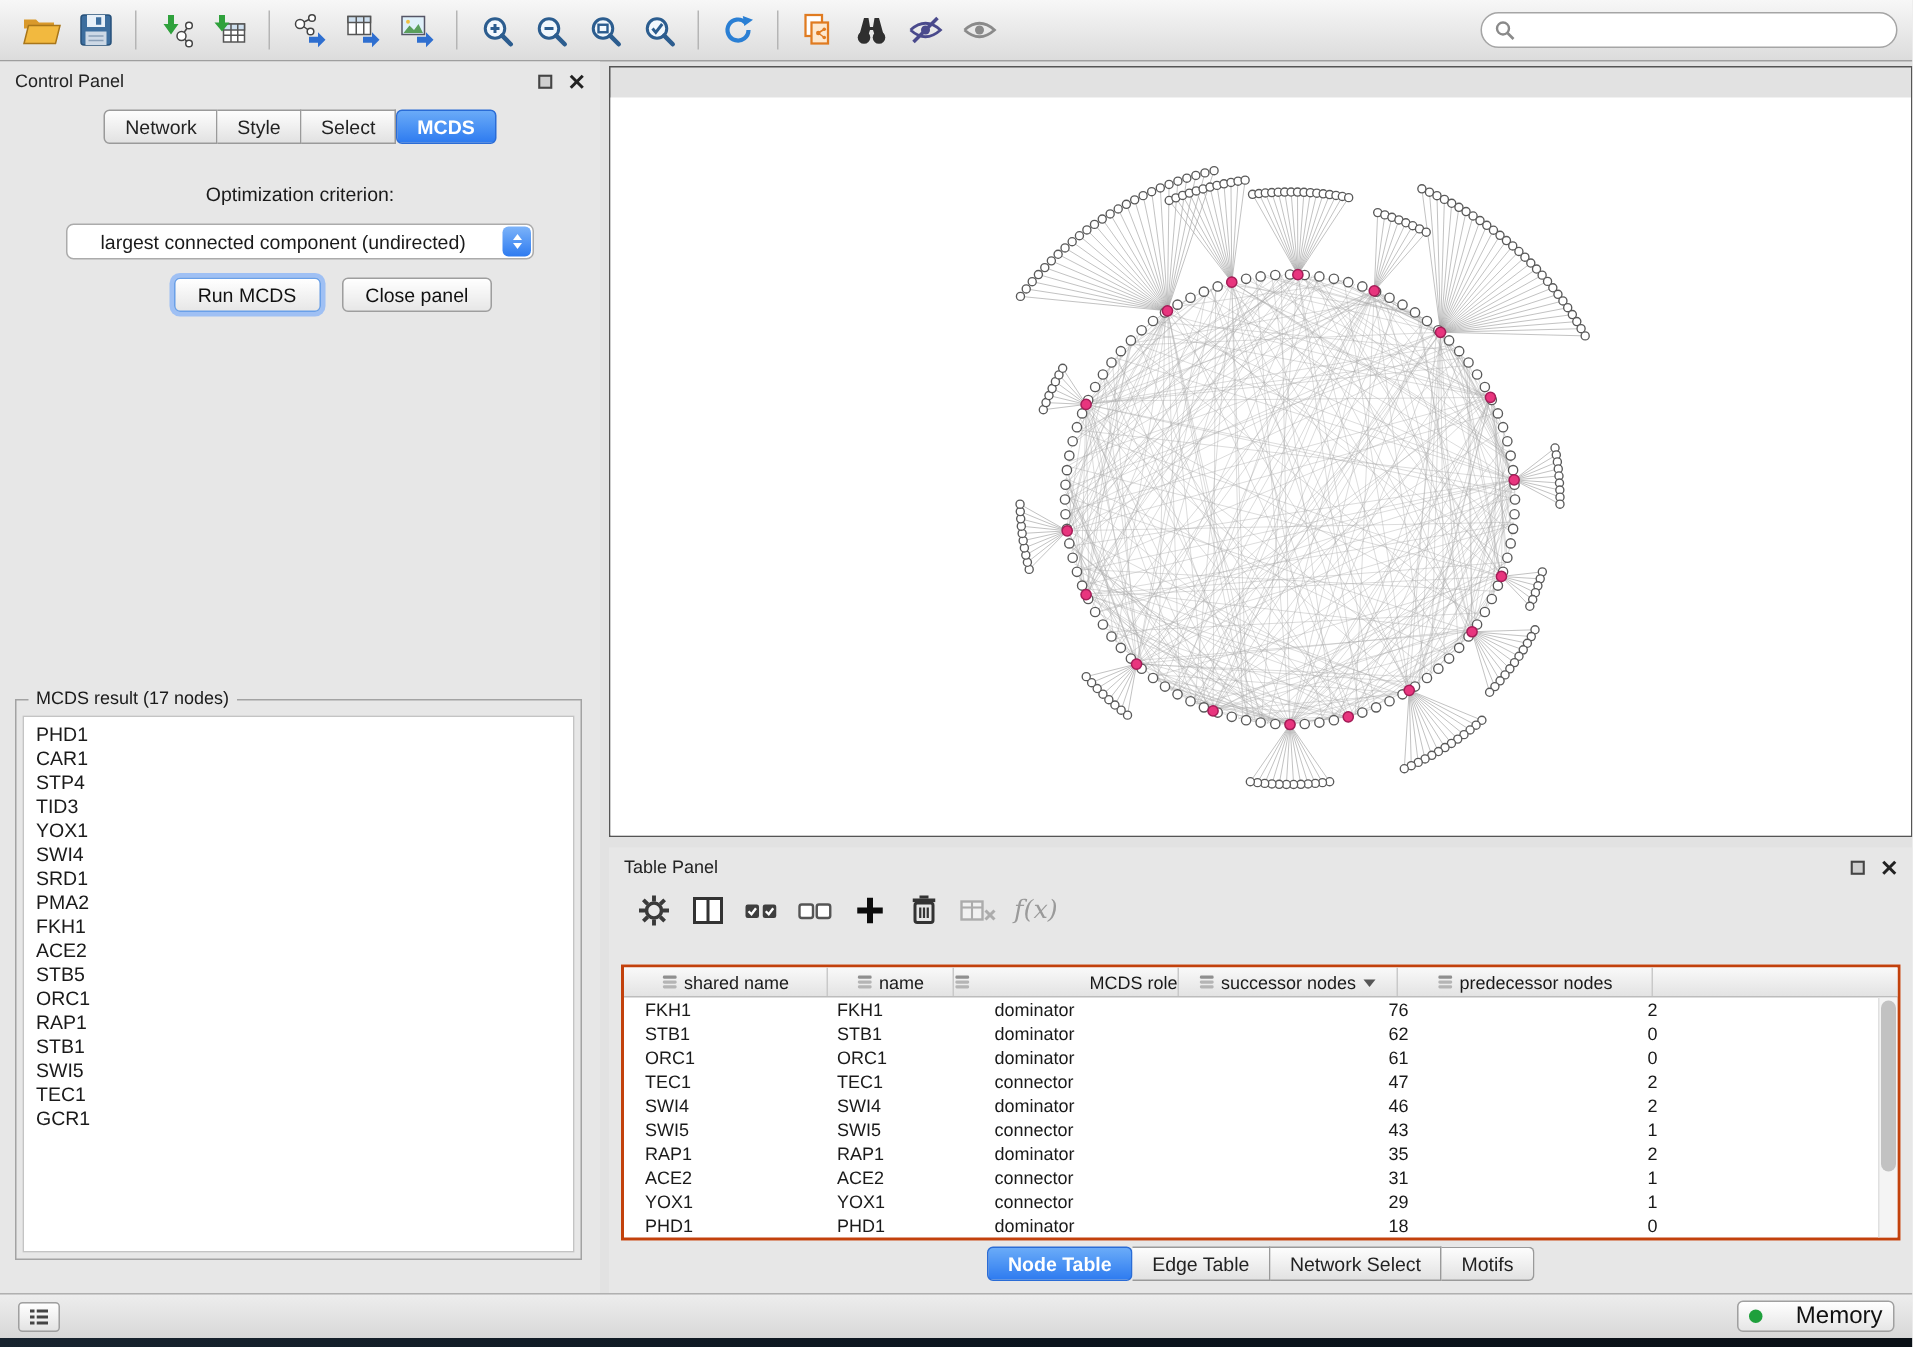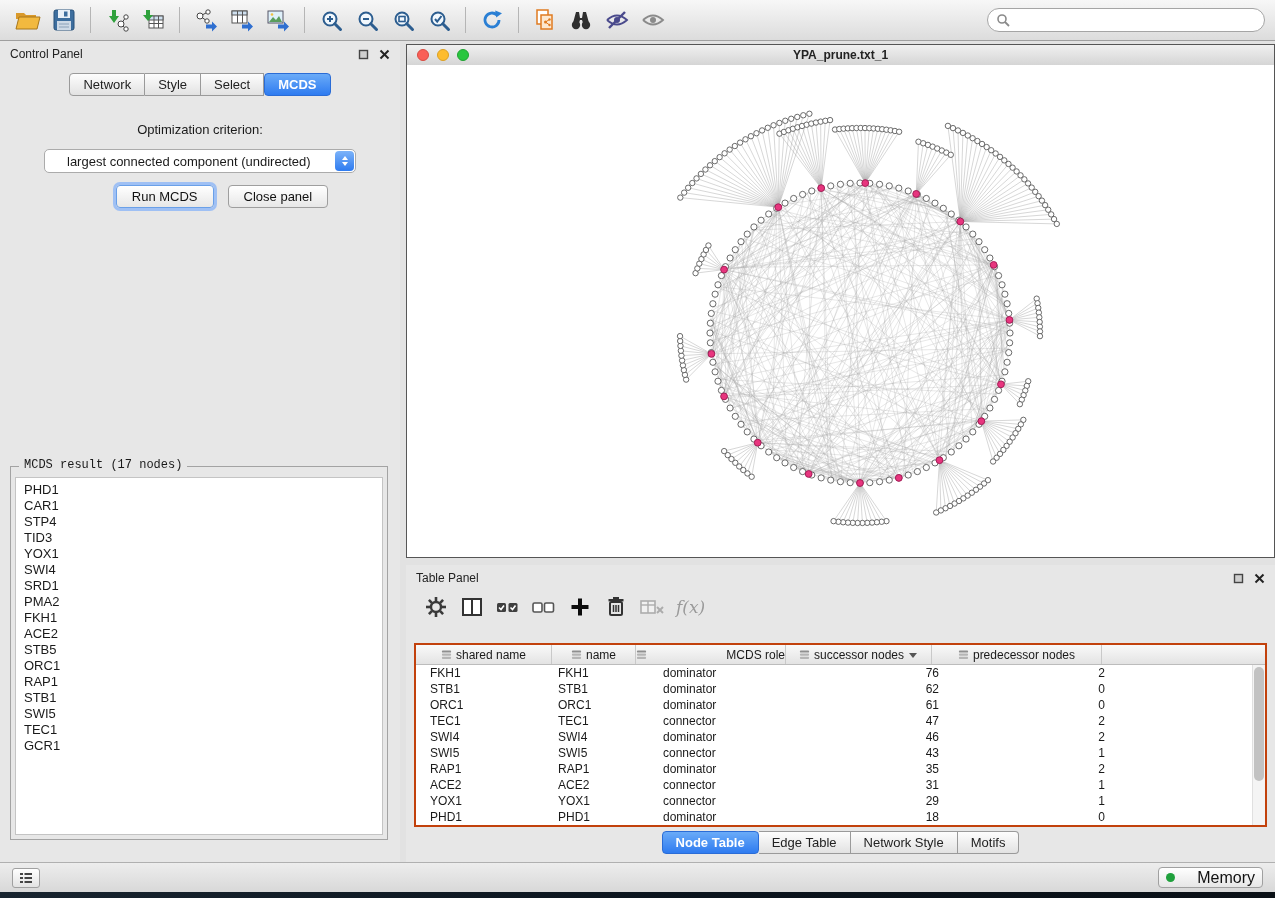--- a/index.html
+++ b/index.html
@@ -38,21 +38,21 @@
                  align-items:center;justify-content:center;gap:2px;}
   .arr-up{width:0;height:0;border-left:3.5px solid transparent;border-right:3.5px solid transparent;
           border-bottom:4.5px solid #fff;}
   .arr-dn{width:0;height:0;border-left:3.5px solid transparent;border-right:3.5px solid transparent;
           border-top:4.5px solid #fff;}
   .btn-row{display:flex;justify-content:center;gap:14px;margin-top:12px;padding-left:44px;}
   .btn{font-size:13px;padding:3px 15px;background:linear-gradient(#ffffff,#e7e7e7);
        border:1px solid #9e9e9e;border-radius:4px;color:#111;}
   .btn.focus{box-shadow:0 0 0 3px rgba(100,160,255,.55);border-color:#6aa0e8;}
   .mcds-group{position:absolute;left:10px;right:12px;top:425px;bottom:22px;border:1px solid #a3a3a3;}
-  .mcds-legend{position:absolute;top:-9px;left:8px;background:#e7e7e7;padding:0 5px;font-size:12px;font-family:Liberation Mono, monospace;}
+  .mcds-legend{position:absolute;top:-9px;left:8px;background:#e7e7e7;padding:0 5px;font-size:12px;}
   .mcds-list{position:absolute;left:4px;right:4px;top:10px;bottom:4px;background:#fff;
              border:1px solid #c4c4c4;overflow:hidden;padding-top:4px;}
   .mcds-item{font-size:13px;line-height:16px;padding-left:8px;}
   
   .net-window{position:absolute;left:406px;top:44px;width:869px;height:514px;box-sizing:border-box;
               border:1px solid #555;}
   .net-titlebar{height:20px;background:linear-gradient(#f0f0f0,#d5d5d5);border-bottom:1px solid #9a9a9a;
                 position:relative;display:flex;align-items:center;}
   .traffic{display:flex;gap:8px;padding-left:10px;z-index:2;}
   .light{width:12px;height:12px;border-radius:50%;box-sizing:border-box;}
@@ -298,28 +298,20 @@
           <div class="mcds-item">RAP1</div>
           <div class="mcds-item">STB1</div>
           <div class="mcds-item">SWI5</div>
           <div class="mcds-item">TEC1</div>
           <div class="mcds-item">GCR1</div>
         </div>
     </div>
   </div>
 
   <div class="net-window">
-    <div class="net-titlebar">
-      <span class="net-title">YPA_prune.txt_1</span>
-      <span class="traffic">
-        <span class="light red"></span>
-        <span class="light yellow"></span>
-        <span class="light green"></span>
-      </span>
-    </div>
     <div class="net-canvas">
       <svg id="netsvg" width="867" height="493" viewBox="0 0 867 493">
           <g stroke="#a9a9a9" stroke-width="0.55" stroke-opacity="0.5">
             <line x1="371.3041447477459" y1="142.19941480818642" x2="310.19687470071864" y2="222.09501764777875"></line>
             <line x1="371.3041447477459" y1="142.19941480818642" x2="430.00608385156755" y2="416.22712241745387"></line>
             <line x1="371.3041447477459" y1="142.19941480818642" x2="534.3677195185008" y2="394.0130716249651"></line>
             <line x1="371.3041447477459" y1="142.19941480818642" x2="310.49843493462225" y2="314.83272311021335"></line>
             <line x1="371.3041447477459" y1="142.19941480818642" x2="396.6992111892634" y2="407.03316575295565"></line>
             <line x1="371.3041447477459" y1="142.19941480818642" x2="357.5594046807871" y2="152.28011076260816"></line>
             <line x1="371.3041447477459" y1="142.19941480818642" x2="306.9371332135849" y2="233.8585450495449"></line>
@@ -1340,21 +1332,21 @@
             <div class="tcell c2">dominator</div>
             <div class="tcell c3">18</div>
             <div class="tcell c4">0</div>
           </div>
         </div>
     </div>
 
     <div class="tp-tabs">
       <div class="tab first active">Node Table</div>
       <div class="tab">Edge Table</div>
-      <div class="tab">Network Style</div>
+      <div class="tab">Network Select</div>
       <div class="tab last">Motifs</div>
     </div>
   </div>
 
   <div class="status-bar">
     <button class="sb-left-btn">
       <svg width="14" height="12" viewBox="0 0 14 12">
         <rect x="1" y="1" width="3" height="2" fill="#444"></rect>
           <rect x="5.5" y="1" width="7.5" height="2" fill="#444"></rect>
         <rect x="1" y="5" width="3" height="2" fill="#444"></rect>

